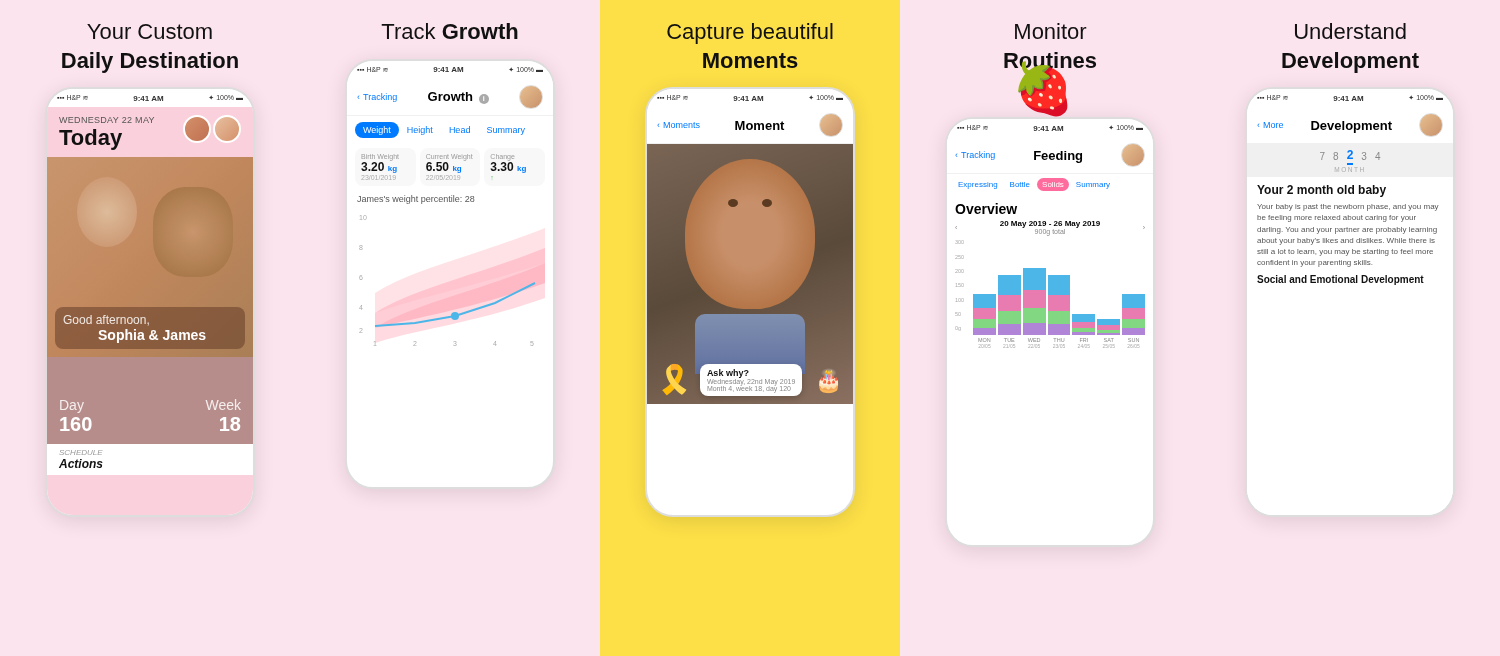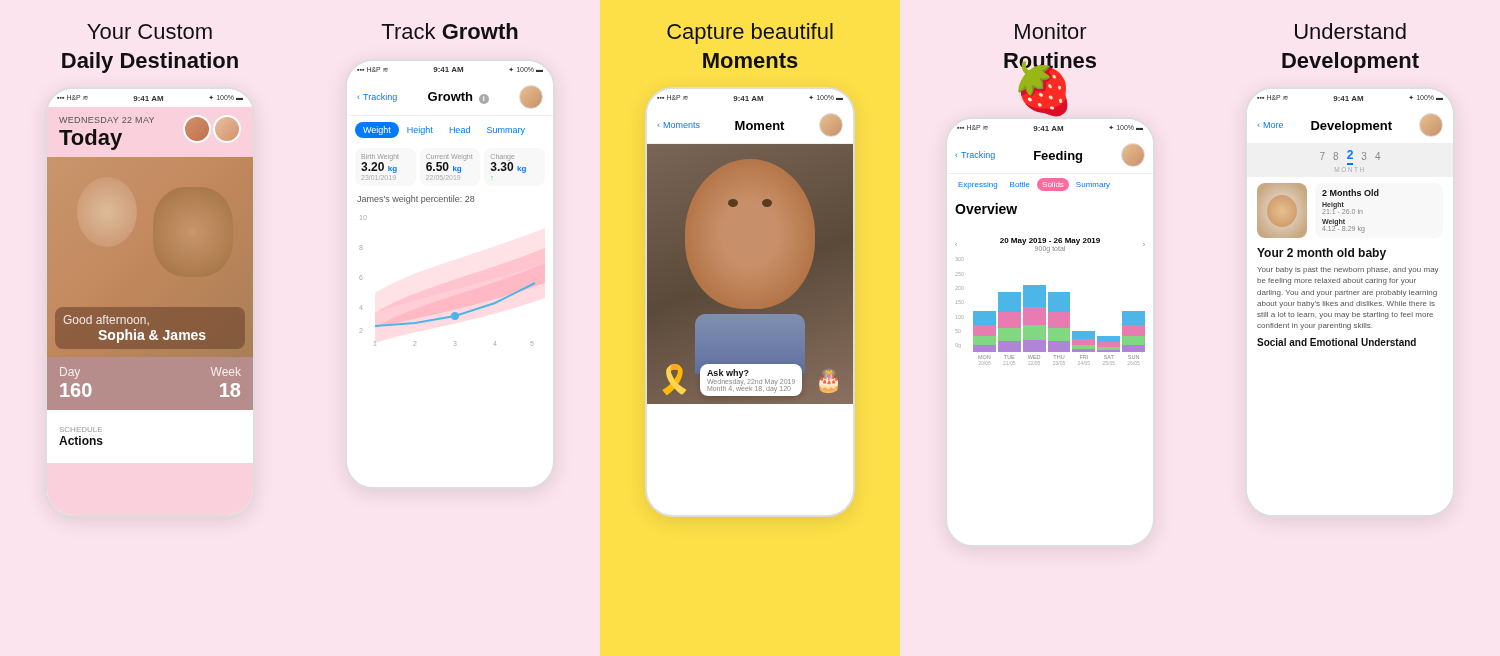--- a/index.html
+++ b/index.html
@@ -113,31 +113,33 @@
       display: flex;
       justify-content: space-between;
       padding: 8px 12px;
       background: rgba(100,60,40,0.45);
       color: white;
     }
     .phone1-stat {
       text-align: left;
     }
     .phone1-stat-label {
-      font-size: 12px;
+      font-size: 14px;
       opacity: 0.85;
+      margin-top: 32px;
     }
     .phone1-stat-value {
       font-size: 20px;
       font-weight: 700;
     }
     .phone1-stat-right { text-align: right; }
     .phone1-schedule {
-      padding: 15px 12px;
-      background: #fff;
+      padding: 4px 12px;
+      background: #fff;
+      font-style: italic;
     }
     .phone1-schedule-label {
       font-size: 8px;
       color: #999;
       text-transform: uppercase;
     }
     .phone1-schedule-title {
       font-size: 12px;
       font-weight: 700;
       color: #111;
@@ -551,21 +553,21 @@
         <div class="nav-title">Feeding</div>
         <div class="avatar-nav"></div>
       </div>
       <div class="phone4-tabs">
         <div class="phone4-tab">Expressing</div>
         <div class="phone4-tab">Bottle</div>
         <div class="phone4-tab active">Solids</div>
         <div class="phone4-tab">Summary</div>
       </div>
       <div class="chart-area">
-        <div style="display:flex;justify-content:space-between;align-items:center;margin-bottom:19px;">
+        <div style="display:flex;justify-content:space-between;align-items:center;margin-bottom:2px;">
           <span style="font-size:14px;font-weight:700;">Overview</span>
         </div>
         <div style="display:flex;justify-content:space-between;align-items:center;margin-bottom:4px;">
           <span style="font-size:7px;color:#888;">‹</span>
           <div style="text-align:center;">
             <div style="font-size:8px;font-weight:600;">20 May 2019 - 26 May 2019</div>
             <div style="font-size:7px;color:#888;">900g total</div>
           </div>
           <span style="font-size:7px;color:#888;">›</span>
         </div>
@@ -689,35 +691,19 @@
         <div style="display:flex;justify-content:center;gap:8px;align-items:center;">
           <span style="font-size:10px;color:#888;">7</span>
           <span style="font-size:10px;color:#888;">8</span>
           <span style="font-size:12px;color:#007aff;font-weight:700;border-bottom:2px solid #007aff;padding-bottom:1px;">2</span>
           <span style="font-size:10px;color:#888;">3</span>
           <span style="font-size:10px;color:#888;">4</span>
         </div>
         <div style="text-align:center;font-size:6.5px;color:#aaa;letter-spacing:1.5px;margin-top:1px;">MONTH</div>
       </div>
       <div class="dev-content">
-        <div class="dev-hero">
-
-          <div class="baby-smiling">
-            <div style="width:100%;height:100%;background:radial-gradient(ellipse,#e0d0c0 30%,#c8a880 80%);display:flex;align-items:center;justify-content:center;">
-              <div style="width:30px;height:32px;border-radius:50%;background:radial-gradient(circle,#e8c090,#c89060);"></div>
-            </div>
-          </div>
-
-          <div class="dev-info-card">
-            <div class="dev-age">2 Months Old</div>
-            <div class="dev-metric-label">Height</div>
-            <div class="dev-metric-range">21.1 - 26.0 in</div>
-            <div class="dev-metric-label">Weight</div>
-            <div class="dev-metric-range">4.12 - 8.29 kg</div>
-          </div>
-        </div>
         <div class="dev-main-title">Your 2 month old baby</div>
         <div class="dev-text">Your baby is past the newborn phase, and you may be feeling more relaxed about caring for your darling. You and your partner are probably learning about your baby's likes and dislikes. While there is still a lot to learn, you may be starting to feel more confident in your parenting skills.</div>
-        <div class="dev-section-title">Social and Emotional Understand</div>
+        <div class="dev-section-title">Social and Emotional Development</div>
       </div>
     </div>
   </div>
 </div>
 
 </body></html>

